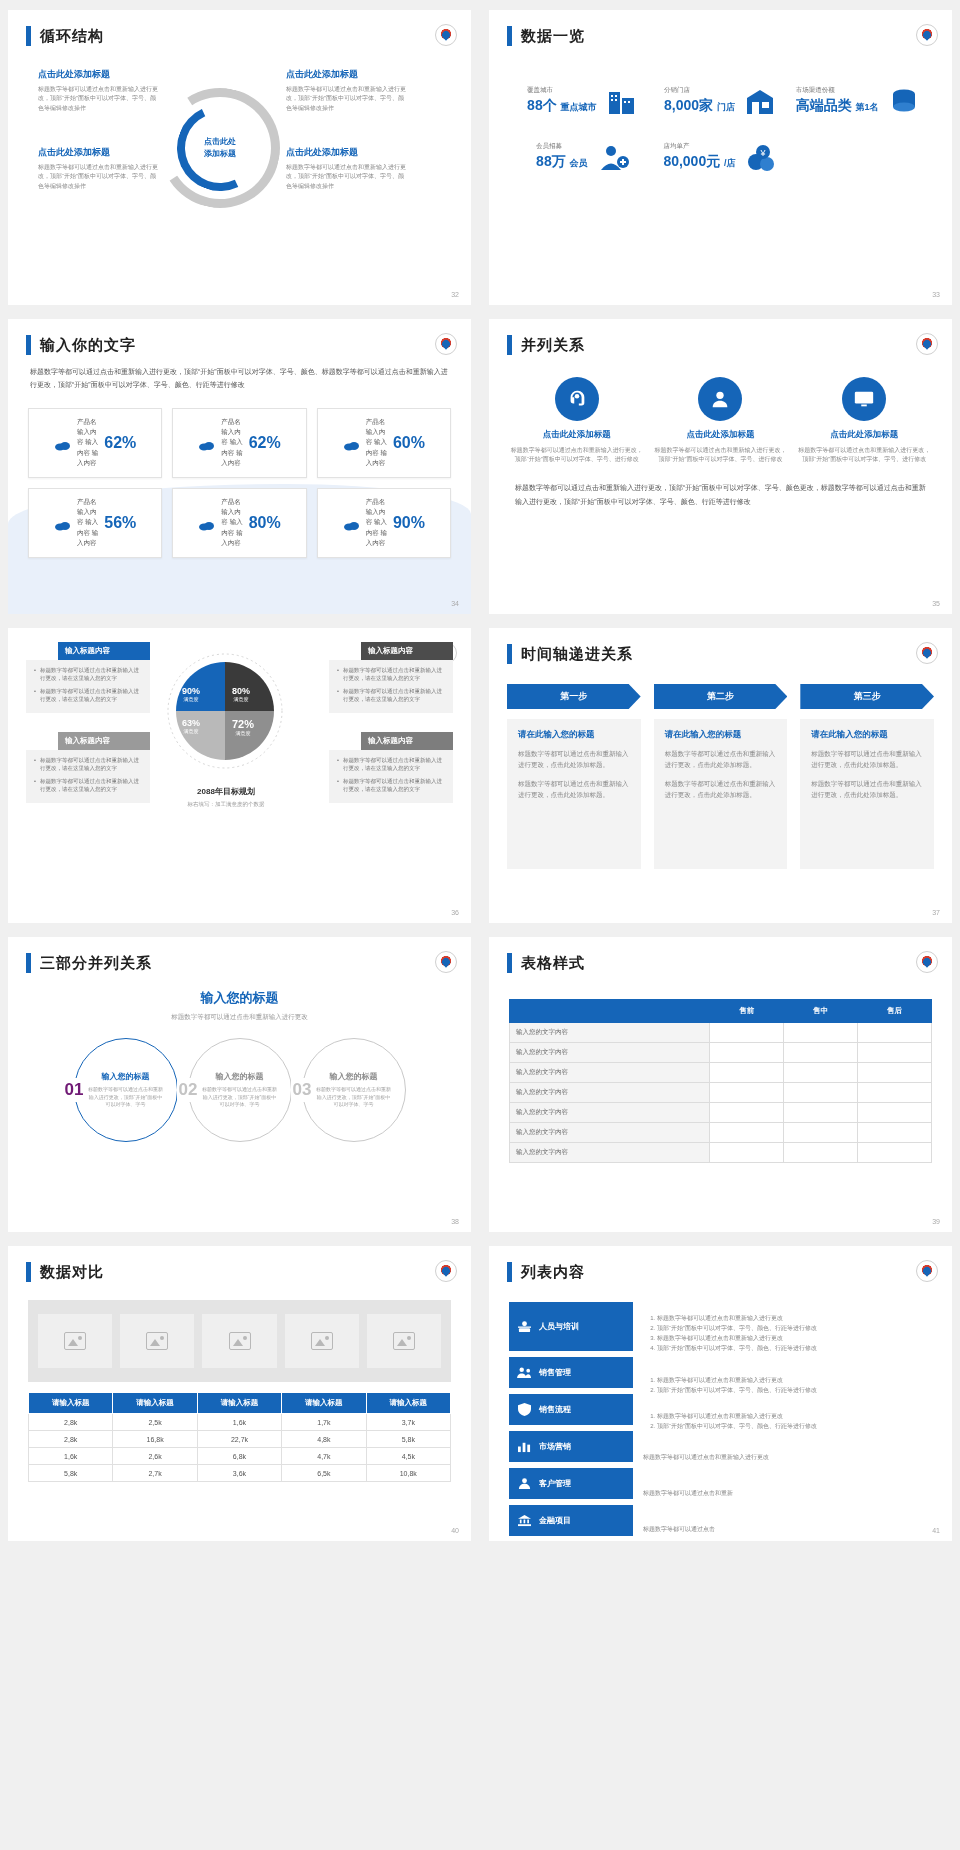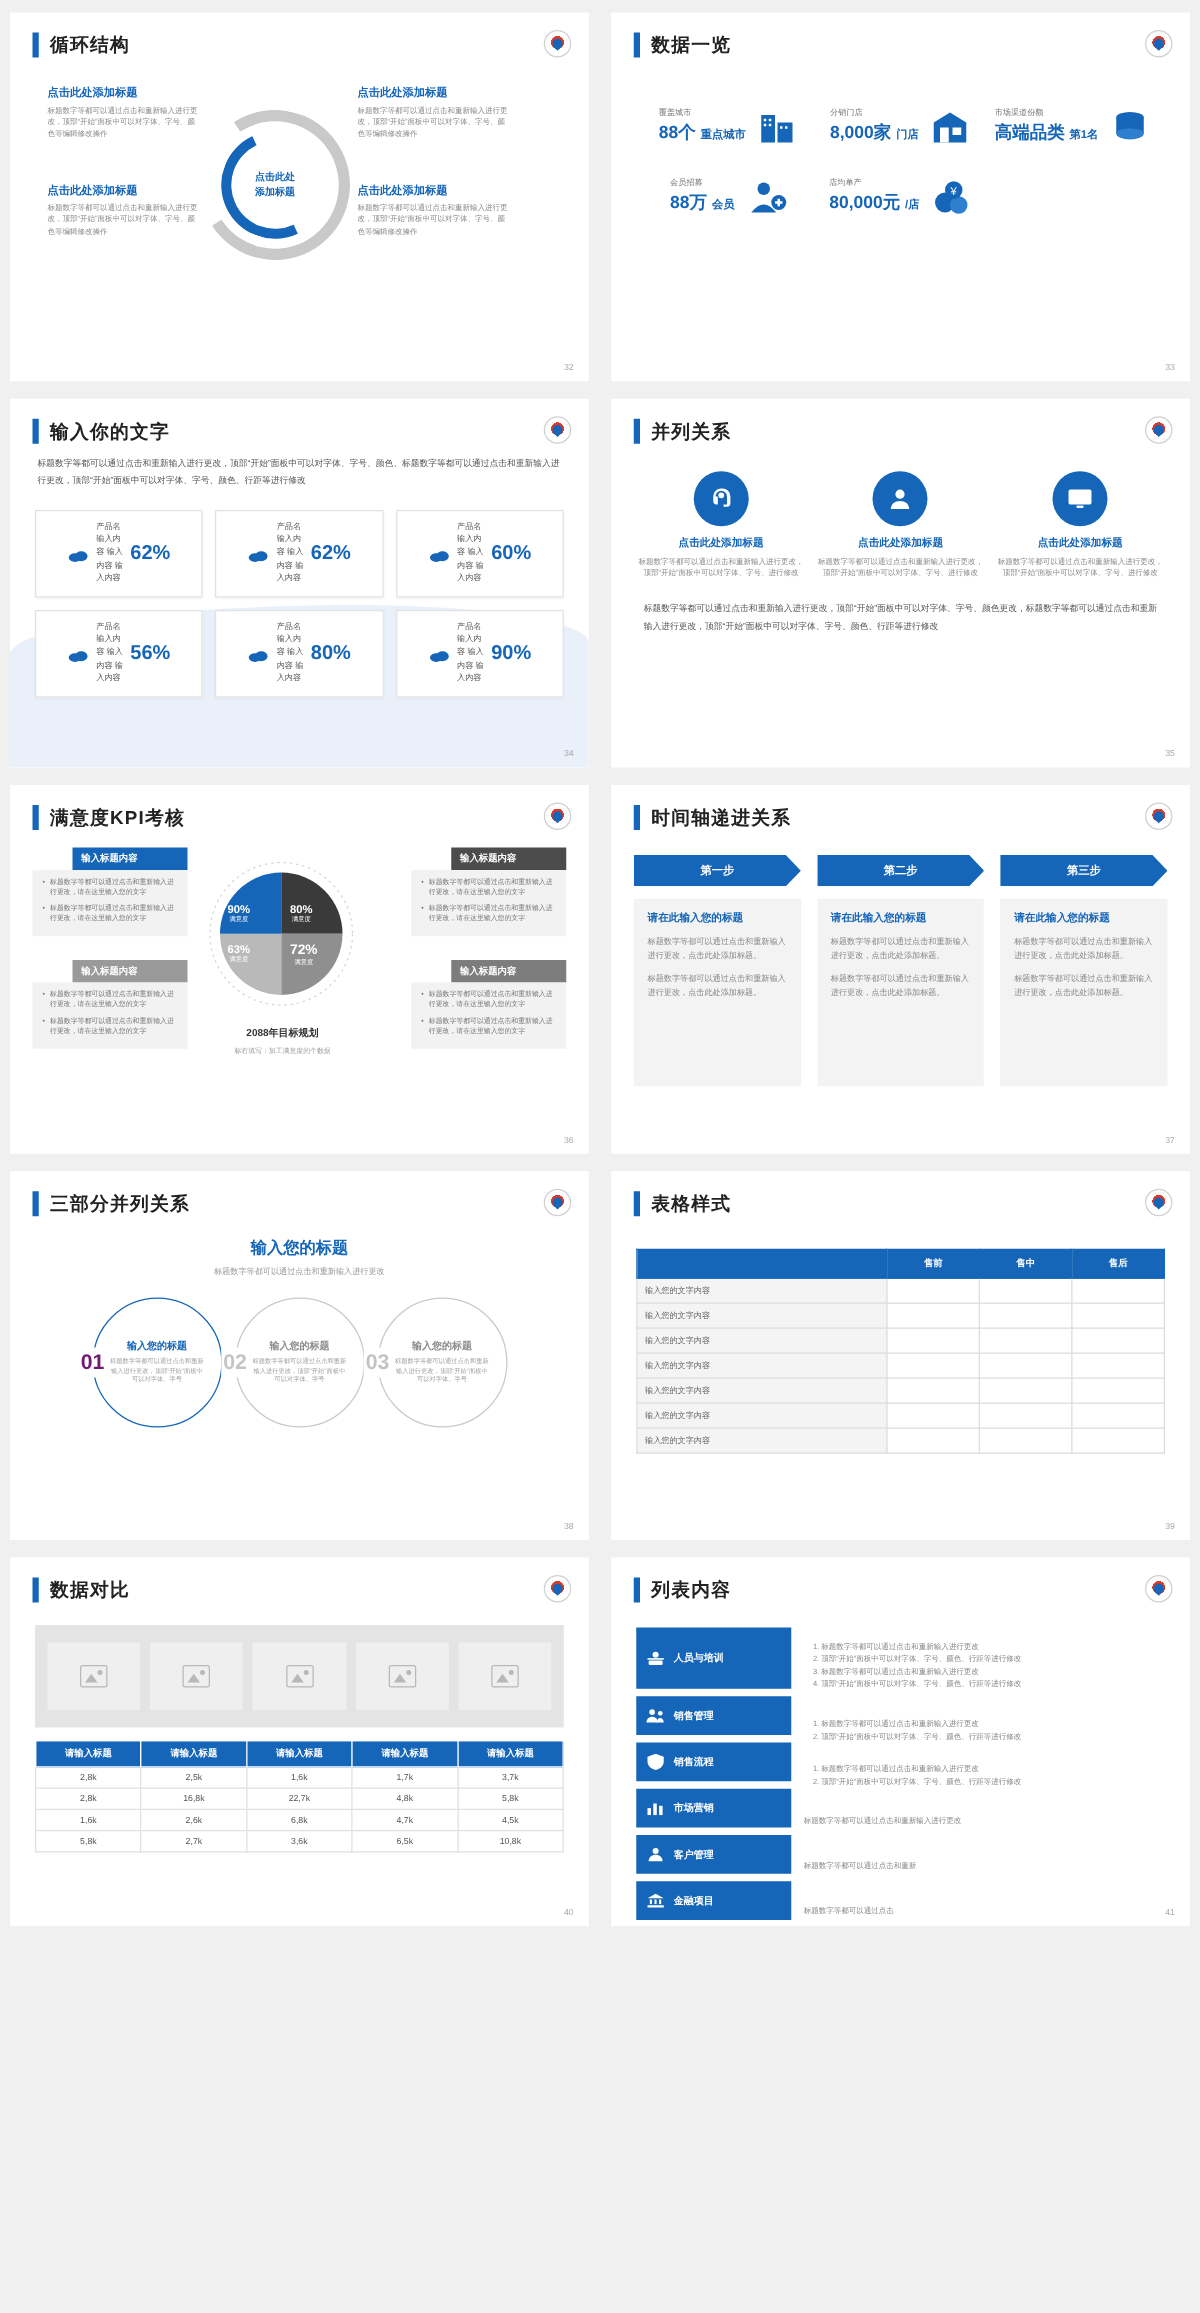--- a/index.html
+++ b/index.html
@@ -482,24 +482,20 @@
         </div>
         <h4>点击此处添加标题</h4>
         <div class="body-text">标题数字等都可以通过点击和重新输入进行更改，顶部“开始”面板中可以对字体、字号、进行修改</div>
       </div>
     </div>
     <div class="par-foot">标题数字等都可以通过点击和重新输入进行更改，顶部“开始”面板中可以对字体、字号、颜色更改，标题数字等都可以通过点击和重新输入进行更改，顶部“开始”面板中可以对字体、字号、颜色、行距等进行修改</div>
     <div class="pagenum">35</div>
   </div>
 
   <div class="slide">
-    <div class="slide-title-bar">
-      <span class="title-accent"></span>
-      <span class="slide-title">满意度KPI考核</span>
-    </div>
     <div class="logo"></div>
     <div class="kpi-wrap">
       <div class="kpi-box kl1">
         <div class="kpi-head blue-h">输入标题内容</div>
         <ul class="kpi-body">
           <li>标题数字等都可以通过点击和重新输入进行更改，请在这里输入您的文字</li>
           <li>标题数字等都可以通过点击和重新输入进行更改，请在这里输入您的文字</li>
         </ul>
       </div>
       <div class="kpi-box kl2">

